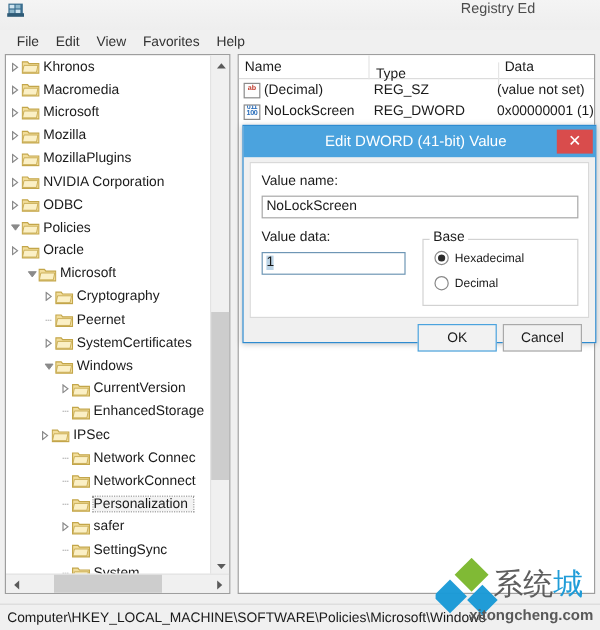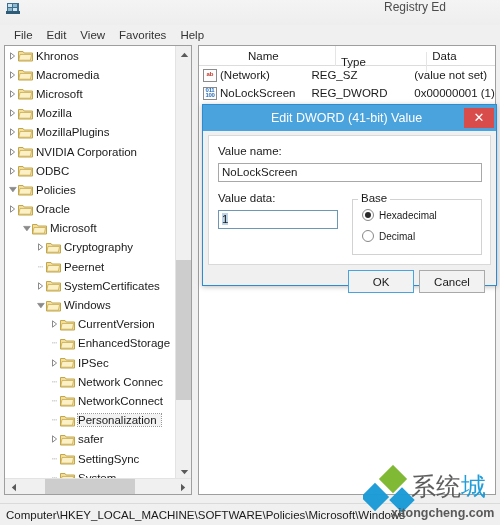--- a/index.html
+++ b/index.html
@@ -139,21 +139,21 @@
     width: 298px; height: 450px;
     background: #ffffff;
     border: 1px solid #9e9e9e;
     overflow: hidden;
   }
   .list-header {
     display: flex; height: 20px;
     background: #ffffff;
     border-bottom: 1px solid #dcdcdc;
     align-items: center;
-    font-size: 11.5px; color: #1a1a1a; padding-left: 44px;
+    font-size: 11.5px; color: #1a1a1a;
   }
   .list-header .col {
     height: 20px; line-height: 20px;
     padding-left: 5px;
     border-right: 1px solid #e5e5e5;
     overflow: hidden; white-space: nowrap;
   }
   .col-name { width: 110px; }
   .col-type { width: 108px; margin-top: 12px; }
   .col-data { width: 80px; border-right: none !important; }
@@ -510,21 +510,21 @@
           <span class="tree-label">CurrentVersion</span>
         </div>
         <div class="tree-row" style="padding-left: 44px;">
           <span class="dashline">┄</span>
           <span class="folder"><svg width="15" height="13" viewBox="0 0 15 13">
               <path d="M0.5 2.5 L5 2.5 L6.2 4 L14.5 4 L14.5 12 L0.5 12 Z" fill="#f2dd9a" stroke="#c3a64a" stroke-width="1"></path>
               <path d="M2 5.5 L13.6 5.5 L12.4 11.2 L0.8 11.2 Z" fill="#fbf0c6" stroke="#c3a64a" stroke-width="0.7"></path>
             </svg></span>
           <span class="tree-label">EnhancedStorage</span>
         </div>
-        <div class="tree-row" style="padding-left: 44px;">
+        <div class="tree-row" style="padding-left: 27px;">
           <span class="twisty">
             <svg width="7" height="8" viewBox="0 0 7 8">
               <path d="M1.5 0.8 L5.6 4 L1.5 7.2 Z" fill="none" stroke="#8a8a8a" stroke-width="1"></path>
             </svg>
           </span>
           <span class="folder"><svg width="15" height="13" viewBox="0 0 15 13">
               <path d="M0.5 2.5 L5 2.5 L6.2 4 L14.5 4 L14.5 12 L0.5 12 Z" fill="#f2dd9a" stroke="#c3a64a" stroke-width="1"></path>
               <path d="M2 5.5 L13.6 5.5 L12.4 11.2 L0.8 11.2 Z" fill="#fbf0c6" stroke="#c3a64a" stroke-width="0.7"></path>
             </svg></span>
           <span class="tree-label">IPSec</span>
@@ -616,21 +616,21 @@
     <div class="list-header">
       <div class="col col-name">Name</div>
       <div class="col col-type">Type</div>
       <div class="col col-data">Data</div>
     </div>
     <div id="value-rows">
         <div class="list-row">
           <span class="val-icon sz">
             <span>ab</span>
           </span>
-          <span class="cell" style="width: 91px; padding-left: 0px;">(Network)</span>
+          <span class="cell" style="width: 91px; padding-left: 0px;">(Decimal)</span>
           <span class="cell" style="width: 108px;">REG_SZ</span>
           <span class="cell" style="width: 90px;">(value not set)</span>
         </div>
         <div class="list-row">
           <span class="val-icon dword">
             <span>011</span>
             <span>100</span>
           </span>
           <span class="cell" style="width: 91px; padding-left: 0px;">NoLockScreen</span>
           <span class="cell" style="width: 108px;">REG_DWORD</span>

